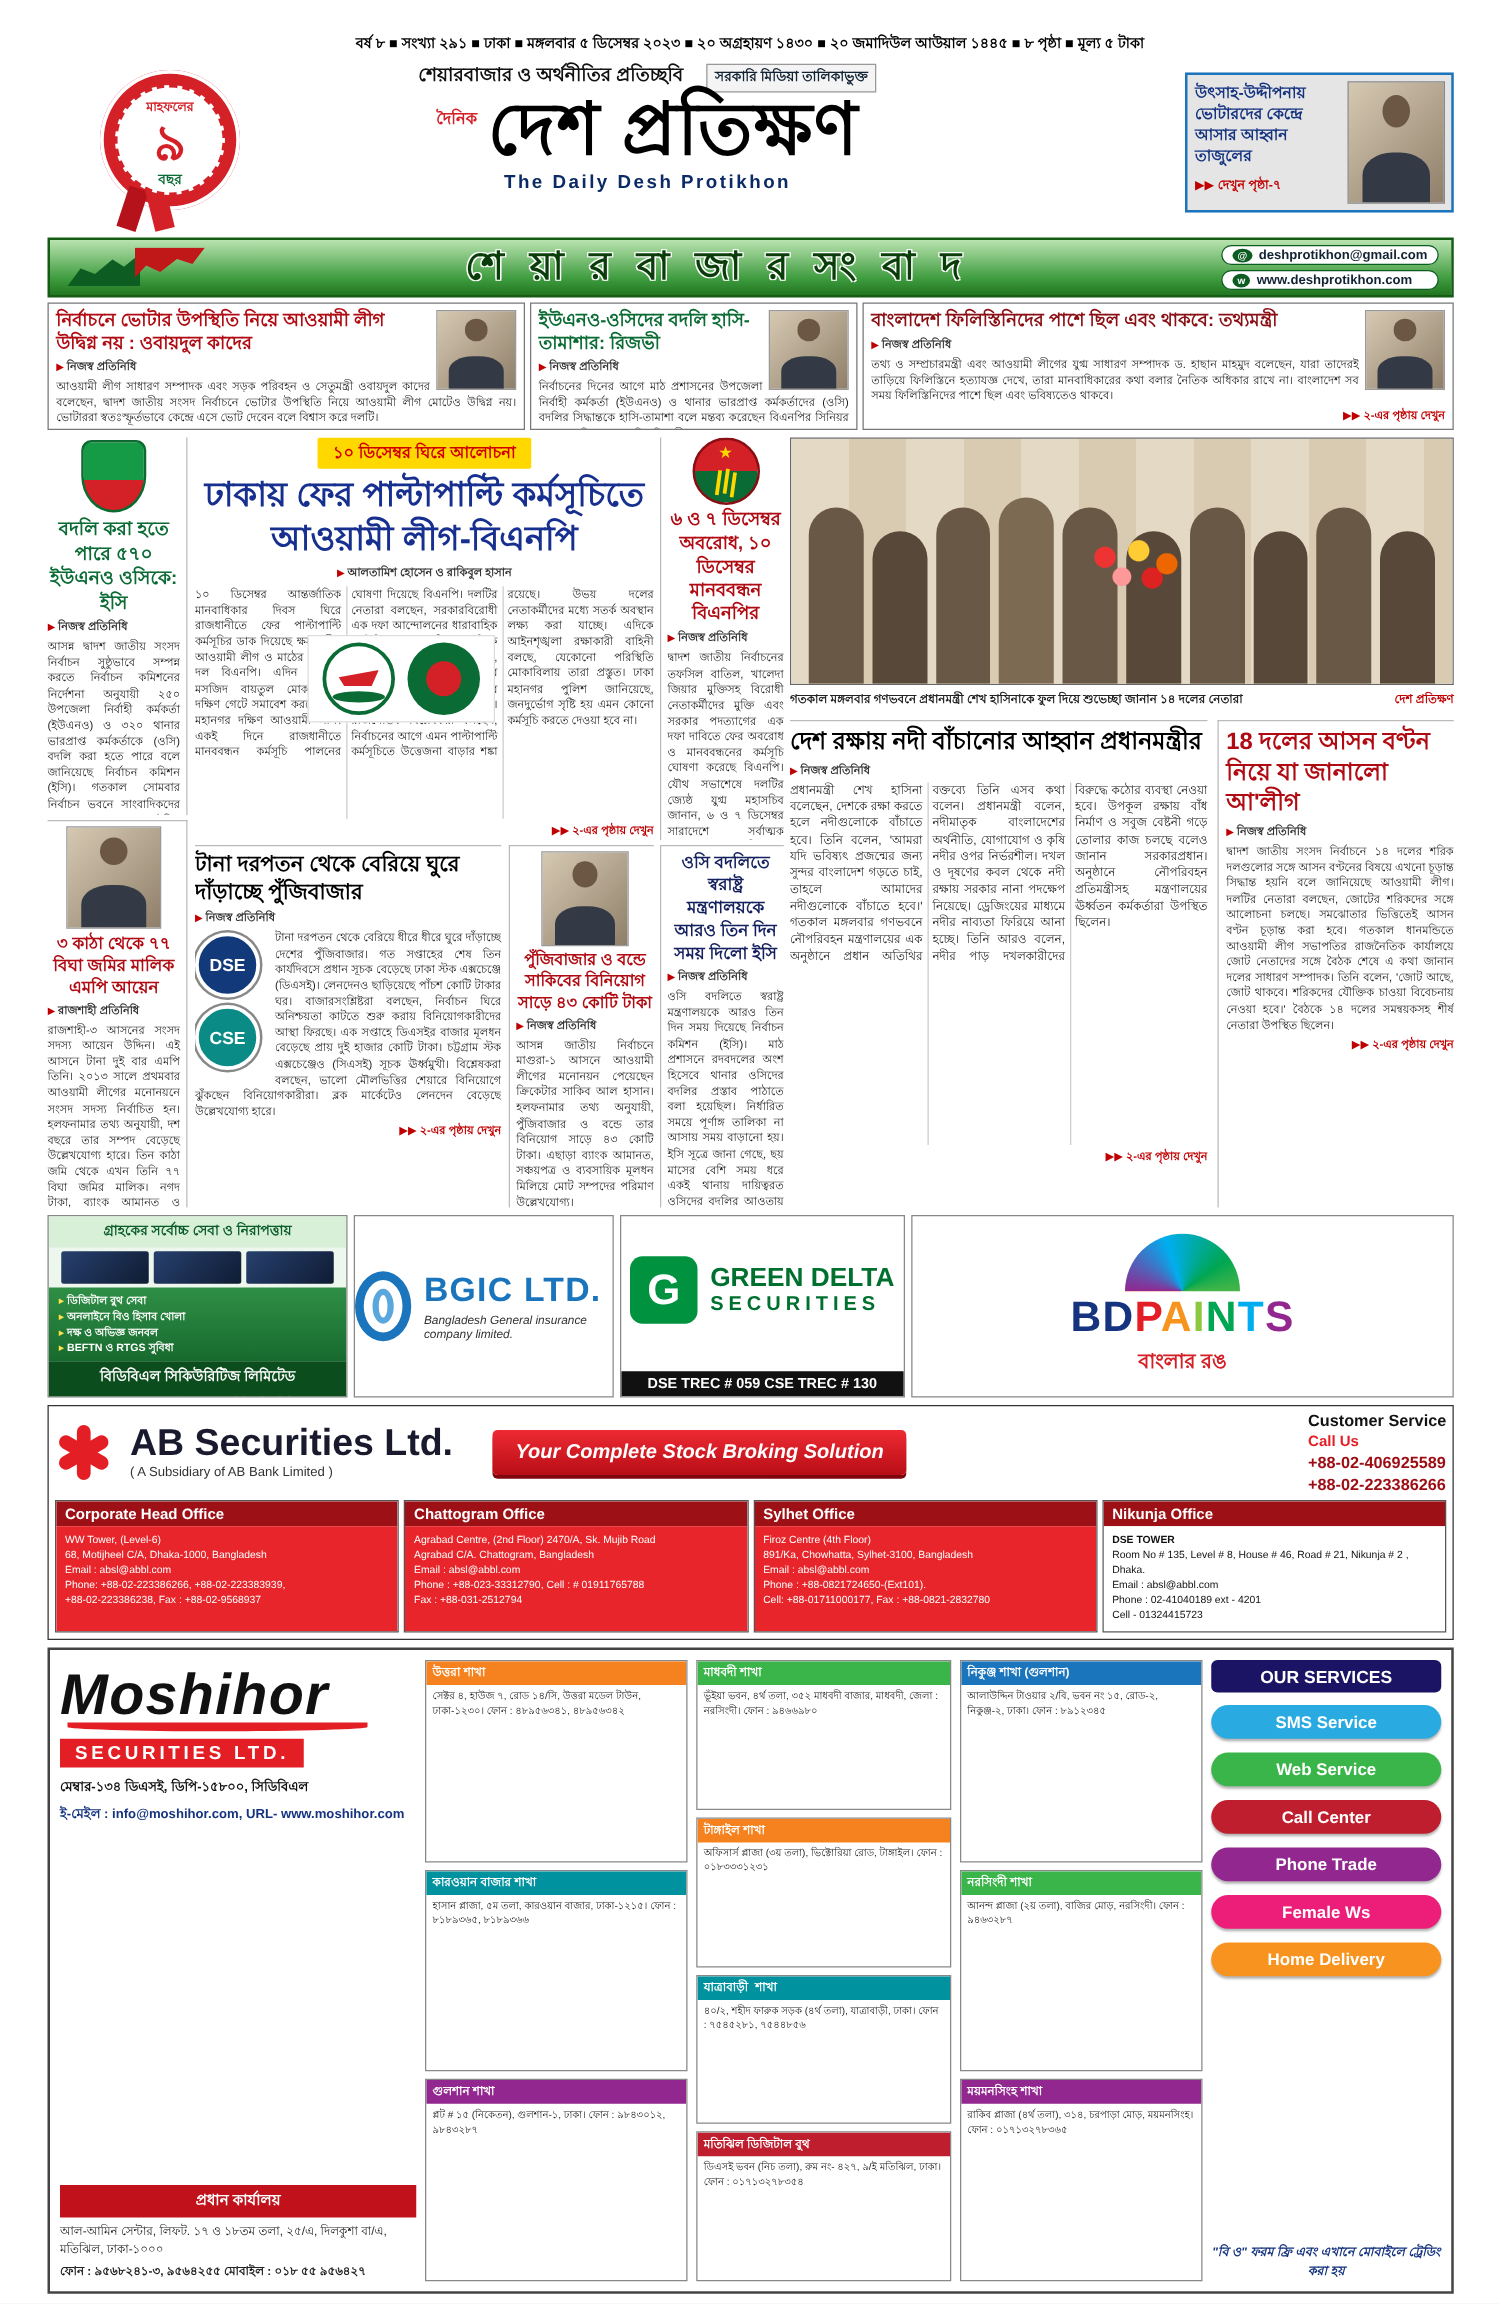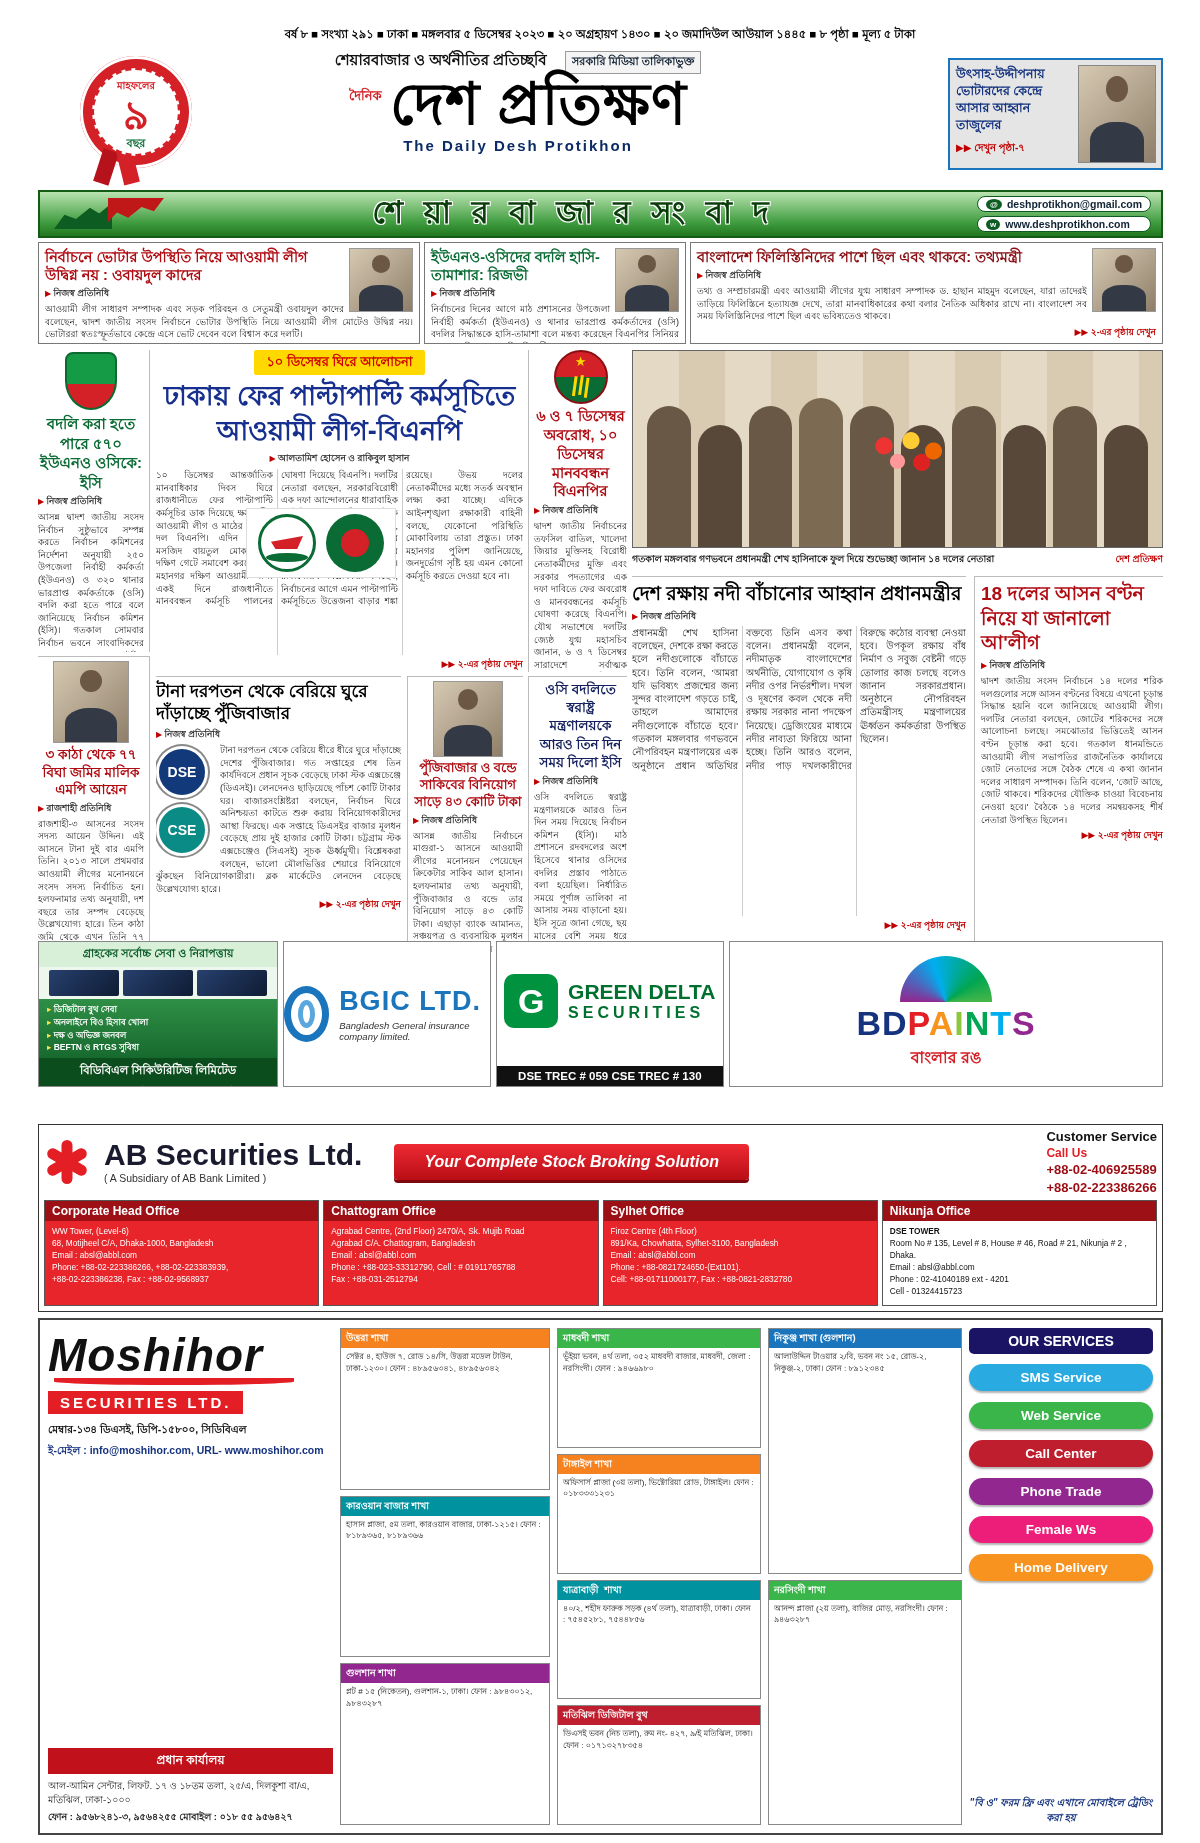--- a/index.html
+++ b/index.html
@@ -96,21 +96,21 @@
 .cse-logo{background:#0a8b86;}
 .shk-photo{width:70px;height:76px;margin:0 auto 3px;border:1px solid #999;}
 .shk-head{font-size:13px;line-height:1.3;font-weight:bold;color:#b00b12;text-align:center;}
 .ec3-head{font-size:13.5px;line-height:1.35;font-weight:bold;color:#15205e;text-align:center;}
 .gp{position:absolute;inset:0;display:flex;align-items:flex-end;justify-content:center;gap:7px;padding:0 14px;background:repeating-linear-gradient(90deg,#e4d9c4 0 46px,#d8cbb2 46px 92px);}
 .gp i{width:46px;height:62%;background:#584839;border-radius:23px 23px 0 0;}
 .gp i:nth-child(odd){height:72%;background:#6a5846;}
 .gp i:nth-child(4){background:#7d6a52;height:76%;}
 .flowers{position:absolute;left:44%;top:38%;width:90px;height:52px;background:radial-gradient(circle at 20% 40%,#e33 8px,transparent 9px),radial-gradient(circle at 50% 30%,#fc3 8px,transparent 9px),radial-gradient(circle at 75% 50%,#e60 8px,transparent 9px),radial-gradient(circle at 35% 70%,#f99 7px,transparent 8px),radial-gradient(circle at 62% 72%,#d22 8px,transparent 9px);}
 
-.adrow{position:absolute;left:38px;top:941px;width:1125px;height:146px;display:flex;gap:5px;}
+.adrow{position:absolute;left:38px;top:972px;width:1125px;height:146px;display:flex;gap:5px;}
 .ad{border:1px solid #888;overflow:hidden;background:#fff;}
 .ad-bdbl{width:248px;display:flex;flex-direction:column;background:#eef7ee;}
 .bdbl-title{font-size:11px;font-weight:bold;color:#0a5c2a;text-align:center;padding:3px 2px;background:#d8efd8;}
 .bdbl-imgs{display:flex;gap:4px;justify-content:center;padding:3px;}
 .bdbl-imgs b{width:70px;height:26px;background:linear-gradient(135deg,#27406e,#0f1c33);border-radius:2px;}
 .bdbl-list{flex:1;background:linear-gradient(180deg,#2f8f46,#176a2e);color:#fff;font-size:8.5px;font-weight:bold;padding:4px 8px;line-height:1.5;}
 .bdbl-list div::before{content:"▸ ";color:#ffe34d;}
 .bdbl-name{background:#0c4d1e;color:#fff;font-size:11.5px;font-weight:bold;text-align:center;padding:4px 2px;}
 .bdbl-sub{background:#0c4d1e;color:#cfe9cf;font-size:7.5px;text-align:center;padding:0 2px 4px;}
 .ad-bgic{width:214px;display:flex;align-items:center;justify-content:center;gap:10px;}
@@ -132,21 +132,21 @@
 
 .ab{position:absolute;left:38px;top:1124px;width:1125px;height:188px;border:1px solid #333;padding:5px;}
 .ab-top{display:flex;align-items:center;gap:14px;height:64px;}
 .ab-logo{position:relative;width:46px;height:46px;flex:0 0 46px;}
 .ab-logo i{position:absolute;left:50%;top:50%;width:11px;height:44px;background:#e31e24;border-radius:6px;}
 .ab-logo i:nth-child(1){transform:translate(-50%,-50%) rotate(0deg);}
 .ab-logo i:nth-child(2){transform:translate(-50%,-50%) rotate(60deg);}
 .ab-logo i:nth-child(3){transform:translate(-50%,-50%) rotate(120deg);}
 .ab-name{font-size:30px;font-weight:bold;color:#1a1a2e;line-height:1;}
 .ab-sub{font-size:10.5px;color:#333;margin-top:2px;}
-.ab-ribbon{margin-left:18px;background:linear-gradient(180deg,#ee2a33,#b80d15);color:#fff;font-weight:bold;font-style:italic;font-size:16px;padding:9px 30px;border-radius:4px;box-shadow:0 3px 0 #7d070c;}
+.ab-ribbon{margin-left:18px;background:linear-gradient(180deg,#ee2a33,#b80d15);color:#fff;font-weight:bold;font-style:italic;font-size:16px;padding:9px 18px;border-radius:4px;box-shadow:0 3px 0 #7d070c;}
 .ab-cs{margin-left:auto;text-align:left;line-height:1.35;}
 .ab-cs-t{font-size:13px;font-weight:bold;color:#111;}
 .ab-cs-c{font-size:12px;font-weight:bold;color:#e31e24;}
 .ab-cs-p{font-size:13px;font-weight:bold;color:#9c0c12;}
 .ab-bottom{display:flex;gap:4px;margin-top:6px;height:106px;}
 .office{flex:1;border:1px solid #555;display:flex;flex-direction:column;overflow:hidden;}
 .o-head{background:#9c1016;color:#fff;font-size:12px;font-weight:bold;padding:3px 7px;}
 .o-body{flex:1;background:#e8252a;color:#fff;font-size:8.3px;line-height:1.45;padding:4px 7px;}
 .office.o4 .o-body{background:#fff;color:#111;}
 .office.o4 .o-body div:first-child{font-weight:bold;}
@@ -526,20 +526,24 @@
 
     <div class="bcol bC">
       <div class="bbox">
         <div class="bhead" style="background: rgb(27, 117, 188);">নিকুঞ্জ শাখা (গুলশান)</div>
         <div class="bbody">আলাউদ্দিন টাওয়ার ২/বি, ভবন নং ১৫, রোড-২, নিকুঞ্জ-২, ঢাকা। ফোন : ৮৯১২৩৪৫</div>
       </div>
       <div class="bbox">
         <div class="bhead" style="background: rgb(57, 181, 74);">নরসিংদী শাখা</div>
         <div class="bbody">আনন্দ প্লাজা (২য় তলা), বাজির মোড়, নরসিংদী। ফোন : ৯৪৬৩২৮৭</div>
       </div>
+      <div class="bbox">
+        <div class="bhead" style="background: rgb(146, 39, 143);">ময়মনসিংহ শাখা</div>
+        <div class="bbody">রাকিব প্লাজা (৪র্থ তলা), ৩১৪, চরপাড়া মোড়, ময়মনসিংহ। ফোন : ০১৭১৩২৭৮৩৬৫</div>
+      </div>
     </div>
 
     <div class="m-svc">
       <div class="svc-title">OUR SERVICES</div>
       <div class="svc-btn" style="background: rgb(41, 171, 226);">SMS Service</div>
       <div class="svc-btn" style="background: rgb(57, 181, 74);">Web Service</div>
       <div class="svc-btn" style="background: rgb(190, 30, 45);">Call Center</div>
       <div class="svc-btn" style="background: rgb(146, 39, 143);">Phone Trade</div>
       <div class="svc-btn" style="background: rgb(237, 30, 121);">Female Ws</div>
       <div class="svc-btn" style="background: rgb(247, 147, 30);">Home Delivery</div>

